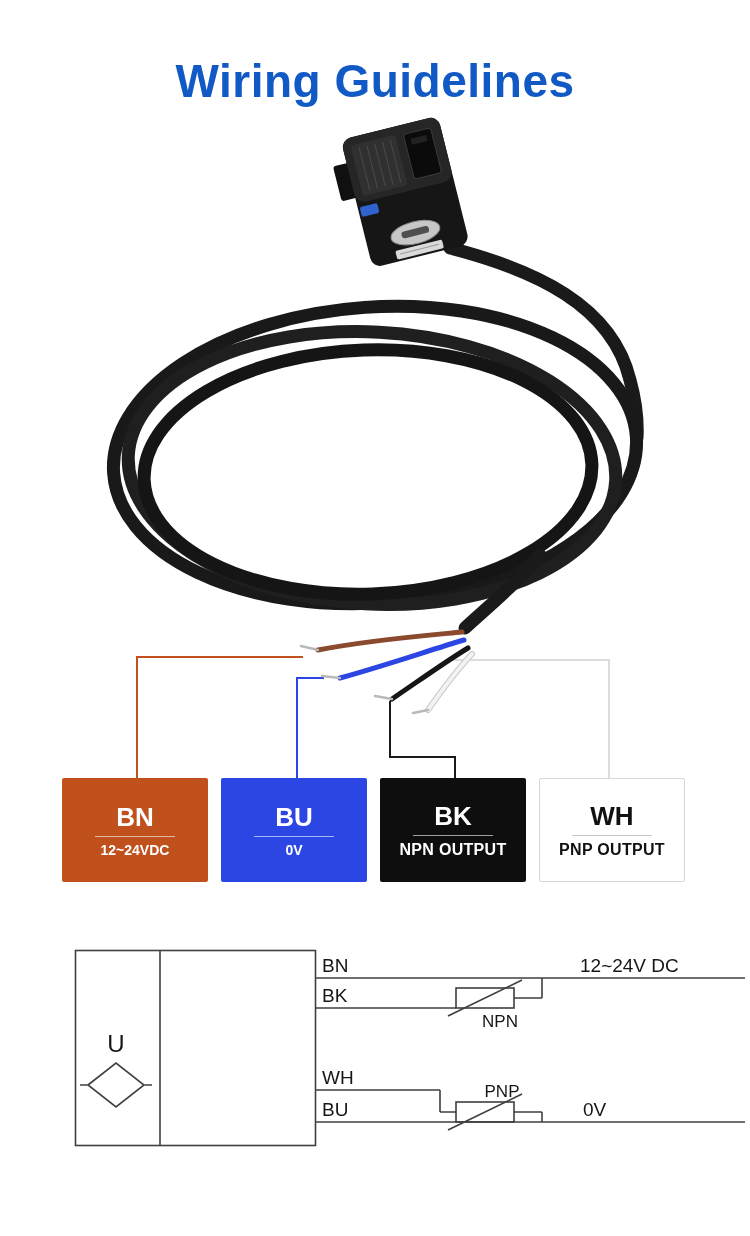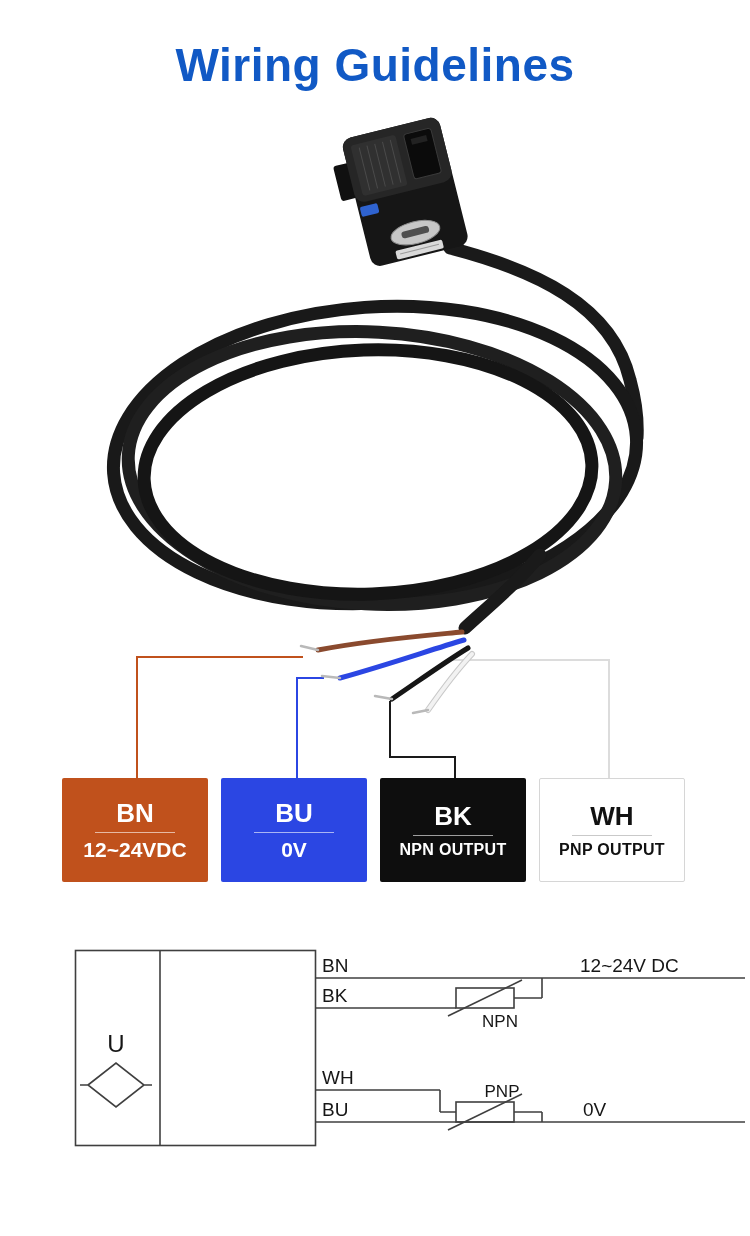--- a/index.html
+++ b/index.html
@@ -1,21 +1,21 @@
 <!DOCTYPE html>
 <html><head>
 <meta charset="utf-8">
 <style>
   html,body{margin:0;padding:0;background:#fff;}
   .page{
     position:relative;width:750px;height:1236px;background:#ffffff;
     font-family:"Liberation Sans",sans-serif;overflow:hidden;margin:0 auto;
   }
   .title{
-    position:absolute;top:38px;left:0;width:750px;text-align:center;
+    position:absolute;top:54px;left:0;width:750px;text-align:center;
     font-size:46px;font-weight:bold;letter-spacing:0.5px;margin:0;
   }
   svg{position:absolute;left:0;}
   #product-svg{top:0;}
   #circuit-svg{top:940px;}
   #circuit-svg text{font-family:"Liberation Sans",sans-serif;fill:#161616;font-size:19px;}
   #circuit-svg text.small{font-size:17px;}
   #circuit-svg text.usym{font-size:24px;}
   .boxes{
     position:absolute;top:778px;left:62px;display:flex;gap:13px;
@@ -23,21 +23,21 @@
   .box{
     width:146px;height:104px;box-sizing:border-box;border-radius:2px;
     display:flex;flex-direction:column;align-items:center;justify-content:center;gap:6px;
   }
   .box-code{font-size:26px;font-weight:bold;line-height:1;}
   .box-divider{width:80px;height:1px;}
   .box-desc{font-weight:bold;line-height:1;}
   .box--bn .box-divider,.box--bu .box-divider,.box--bk .box-divider{background:rgba(255,255,255,.6);}
   .box--wh{border:1px solid #d6d6d6;}
   .box--wh .box-divider{background:#c9c9c9;}
-  .box--bn .box-desc,.box--bu .box-desc{font-size:21px;text-align:center;}
+  .box--bn .box-desc,.box--bu .box-desc{font-size:14px;text-align:center;}
   .box--bk .box-desc,.box--wh .box-desc{font-size:16px;letter-spacing:0.3px;text-align:right;}
 </style>
 </head>
 <body>
 
 <div class="page">
 
   <h1 class="title" style="color: rgb(17, 89, 197);">Wiring Guidelines</h1>
 
   <svg id="product-svg" width="750" height="790" viewBox="0 0 750 790">

